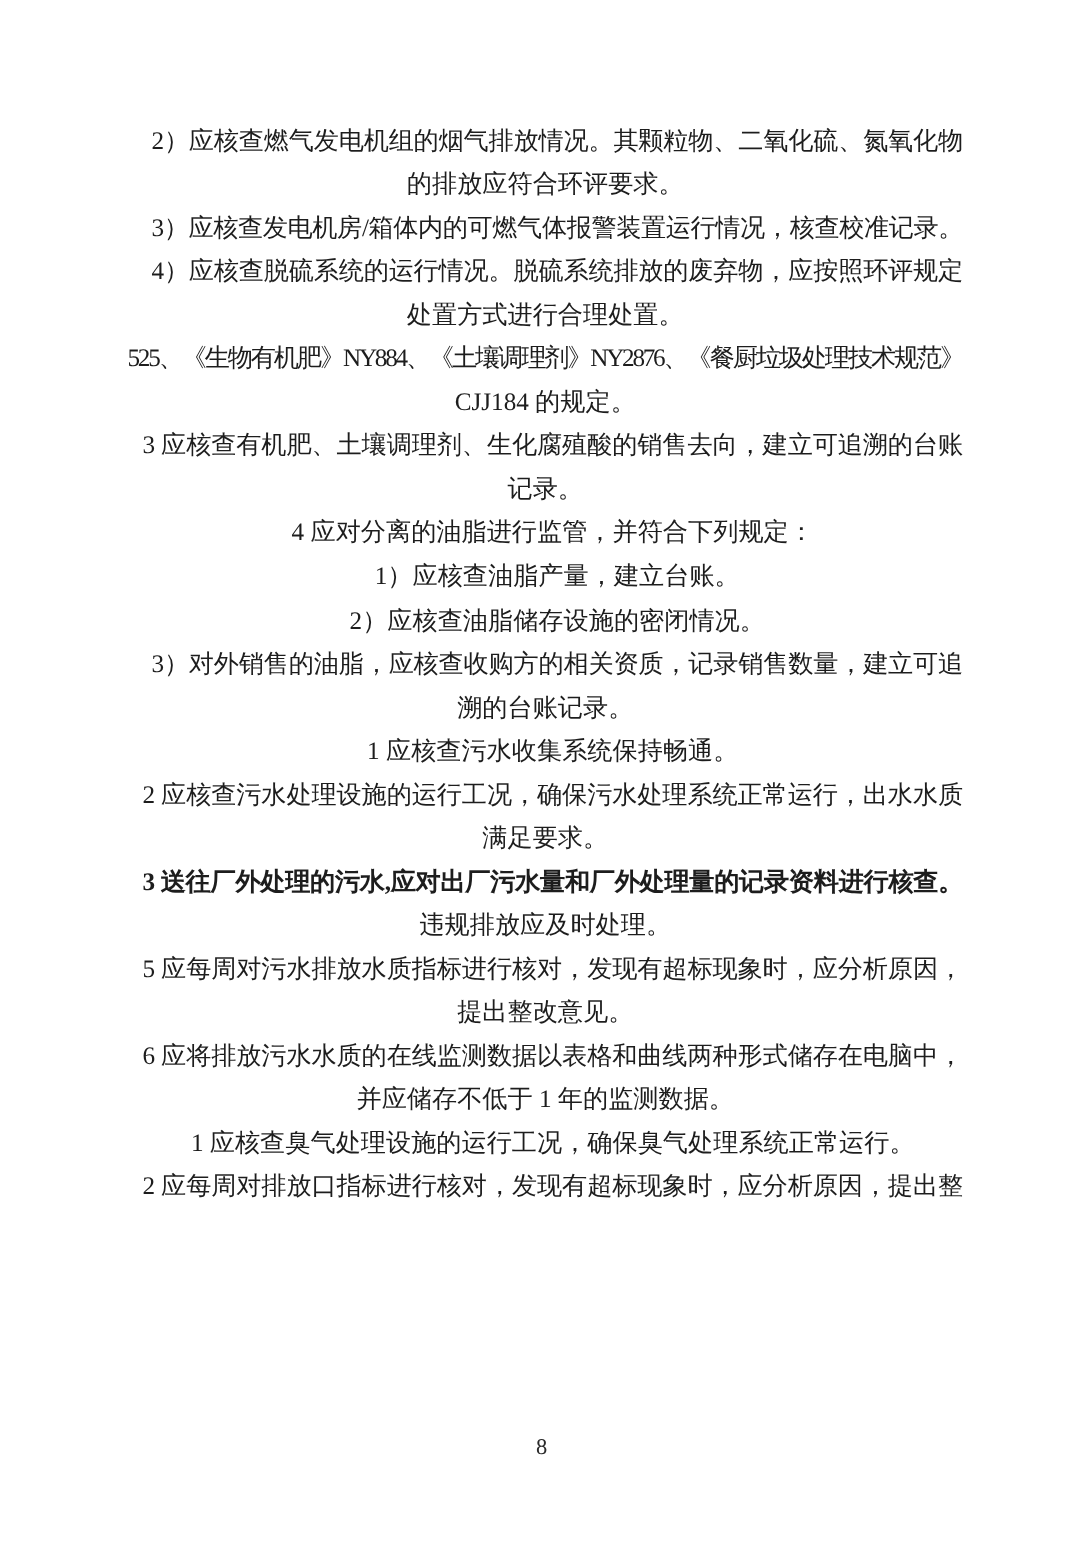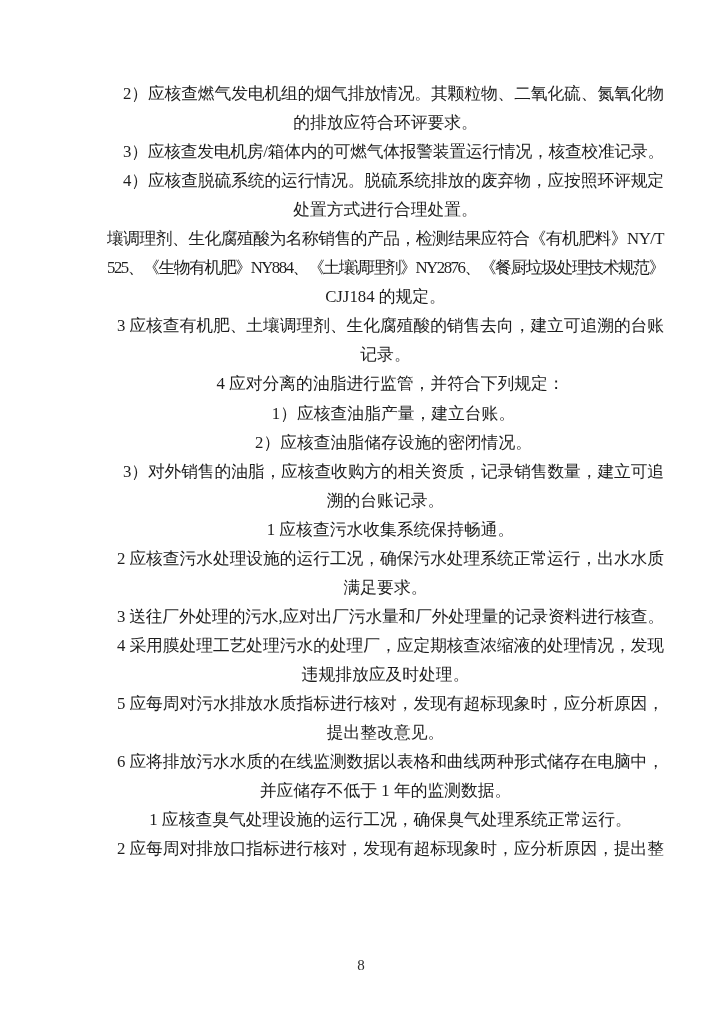--- a/index.html
+++ b/index.html
@@ -14,21 +14,20 @@
     background: #ffffff;
     overflow: hidden;
     font-family: "Liberation Serif", "DejaVu Serif", serif;
     color: #1d1d1d;
   }
   .text-block {
     position: absolute;
     left: 85px;
     top: 79px;
     width: 557px;
-    margin-left: 22px;
   }
   .line {
     height: 29.05px;
     line-height: 29.05px;
     font-size: 16.8px;
     white-space: nowrap;
     text-align: center;
     color: #1d1d1d;
   }
   .line.fill {
@@ -53,35 +52,33 @@
 </head>
 <body>
 
 <div class="page">
   <div class="text-block">
       <div class="line indent-sub fill" style="letter-spacing: -0.16px;"><span>2）应核查燃气发电机组的烟气排放情况。其颗粒物、二氧化硫、氮氧化物</span></div>
       <div class="line indent-none"><span>的排放应符合环评要求。</span></div>
       <div class="line indent-sub fill" style="letter-spacing: -0.3px;"><span>3）应核查发电机房/箱体内的可燃气体报警装置运行情况，核查校准记录。</span></div>
       <div class="line indent-sub fill" style="letter-spacing: -0.16px;"><span>4）应核查脱硫系统的运行情况。脱硫系统排放的废弃物，应按照环评规定</span></div>
       <div class="line indent-none"><span>处置方式进行合理处置。</span></div>
-      <div class="line indent-none fill" style="letter-spacing: -0.57px;"><span>壤调理剂、生化腐殖酸为名称销售的产品，检测结果应符合《有机肥料》NY/T</span></div>
       <div class="line indent-none fill" style="letter-spacing: -1.5px;"><span>525、《生物有机肥》NY884、《土壤调理剂》NY2876、《餐厨垃圾处理技术规范》</span></div>
       <div class="line indent-none"><span>CJJ184 的规定。</span></div>
       <div class="line indent-item fill" style="letter-spacing: -0.12px;"><span>3 应核查有机肥、土壤调理剂、生化腐殖酸的销售去向，建立可追溯的台账</span></div>
       <div class="line indent-none"><span>记录。</span></div>
       <div class="line indent-item"><span>4 应对分离的油脂进行监管，并符合下列规定：</span></div>
       <div class="line indent-sub"><span>1）应核查油脂产量，建立台账。</span></div>
       <div class="line indent-sub"><span>2）应核查油脂储存设施的密闭情况。</span></div>
       <div class="line indent-sub fill" style="letter-spacing: -0.16px;"><span>3）对外销售的油脂，应核查收购方的相关资质，记录销售数量，建立可追</span></div>
       <div class="line indent-none"><span>溯的台账记录。</span></div>
       <div class="line indent-item"><span>1 应核查污水收集系统保持畅通。</span></div>
       <div class="line indent-item fill" style="letter-spacing: -0.12px;"><span>2 应核查污水处理设施的运行工况，确保污水处理系统正常运行，出水水质</span></div>
       <div class="line indent-none"><span>满足要求。</span></div>
-      <div class="line indent-item fill" style="letter-spacing: -0.24px;"><span>3 送往厂外处理的污水,应对出厂污水量和厂外处理量的记录资料进行核查。</span></div>
-      <div class="line indent-item fill" style="letter-spacing: -0.12px;"><span>4 采用膜处理工艺处理污水的处理厂，应定期核查浓缩液的处理情况，发现</span></div>
+      <div class="line indent-item fill" style="letter-spacing: -0.24px; font-weight: bold;"><span>3 送往厂外处理的污水,应对出厂污水量和厂外处理量的记录资料进行核查。</span></div>
       <div class="line indent-none"><span>违规排放应及时处理。</span></div>
       <div class="line indent-item fill" style="letter-spacing: -0.12px;"><span>5 应每周对污水排放水质指标进行核对，发现有超标现象时，应分析原因，</span></div>
       <div class="line indent-none"><span>提出整改意见。</span></div>
       <div class="line indent-item fill" style="letter-spacing: -0.12px;"><span>6 应将排放污水水质的在线监测数据以表格和曲线两种形式储存在电脑中，</span></div>
       <div class="line indent-none"><span>并应储存不低于 1 年的监测数据。</span></div>
       <div class="line indent-item"><span>1 应核查臭气处理设施的运行工况，确保臭气处理系统正常运行。</span></div>
       <div class="line indent-item fill" style="letter-spacing: -0.12px;"><span>2 应每周对排放口指标进行核对，发现有超标现象时，应分析原因，提出整</span></div>
     </div>
   <div class="page-number">8</div>
 </div>

